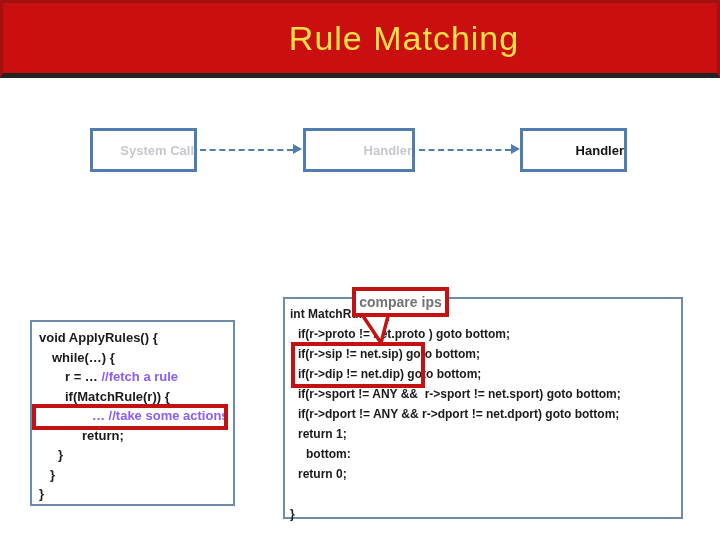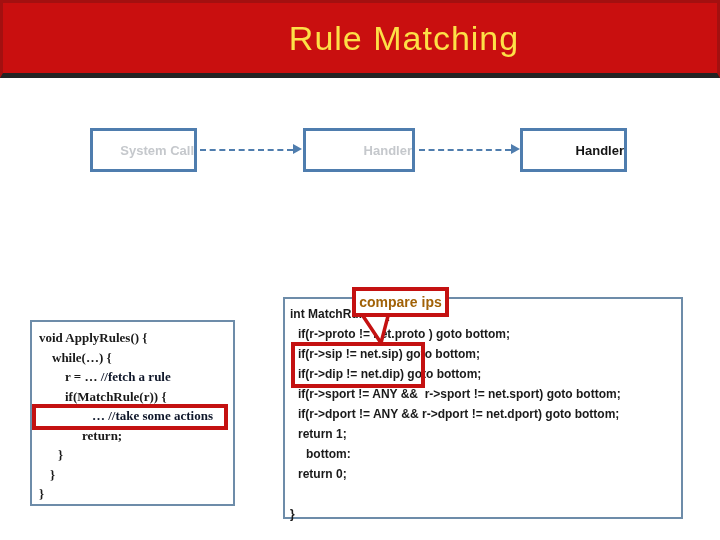--- a/index.html
+++ b/index.html
@@ -19,32 +19,32 @@
   
   .arrow{position:absolute;top:149px;height:0;border-top:2px dashed #4f7dae;}
   .ahead{position:absolute;right:-9px;top:-7px;width:0;height:0;
          border-left:9px solid #4f7dae;border-top:5px solid transparent;border-bottom:5px solid transparent;}
   
   .code{position:absolute;box-sizing:border-box;background:#fff;border:2px solid #6d8ca9;
         color:#1a1a1a;font-weight:700;}
   .code .cl{white-space:pre;}
   .left-code{left:30px;top:320px;width:205px;height:186px;padding:6px 0 0 7px;
              font-size:13px;}
-  .left-code .cl{height:19.5px;line-height:19.5px;font-family:Liberation Serif, serif;}
+  .left-code .cl{height:19.5px;line-height:19.5px;}
   .right-code{left:283px;top:297px;width:400px;height:222px;padding:5px 0 0 5px;
               font-size:12px;}
   .right-code .cl{height:20px;line-height:20px;}
-  .cm{color:#0f172a;}
+  .cm{color:#8b5cf6;}
   
   .hlbox{position:absolute;box-sizing:border-box;border:4px solid #c41111;background:transparent;z-index:5;}
   
   .callout{position:absolute;left:352px;top:287px;width:97px;height:30px;box-sizing:border-box;
            background:#ffffff;border:4px solid #c41111;z-index:8;
            display:flex;align-items:center;justify-content:center;
-           font-size:14px;font-weight:700;color:#a16207;}
+           font-size:14px;font-weight:700;color:#737373;}
   .callout-tail{position:absolute;left:360px;top:316px;z-index:7;}
 </style>
 </head>
 <body>
 
 <div class="slide">
 
   <div class="header">
     <div class="title">Rule Matching</div>
   </div>

